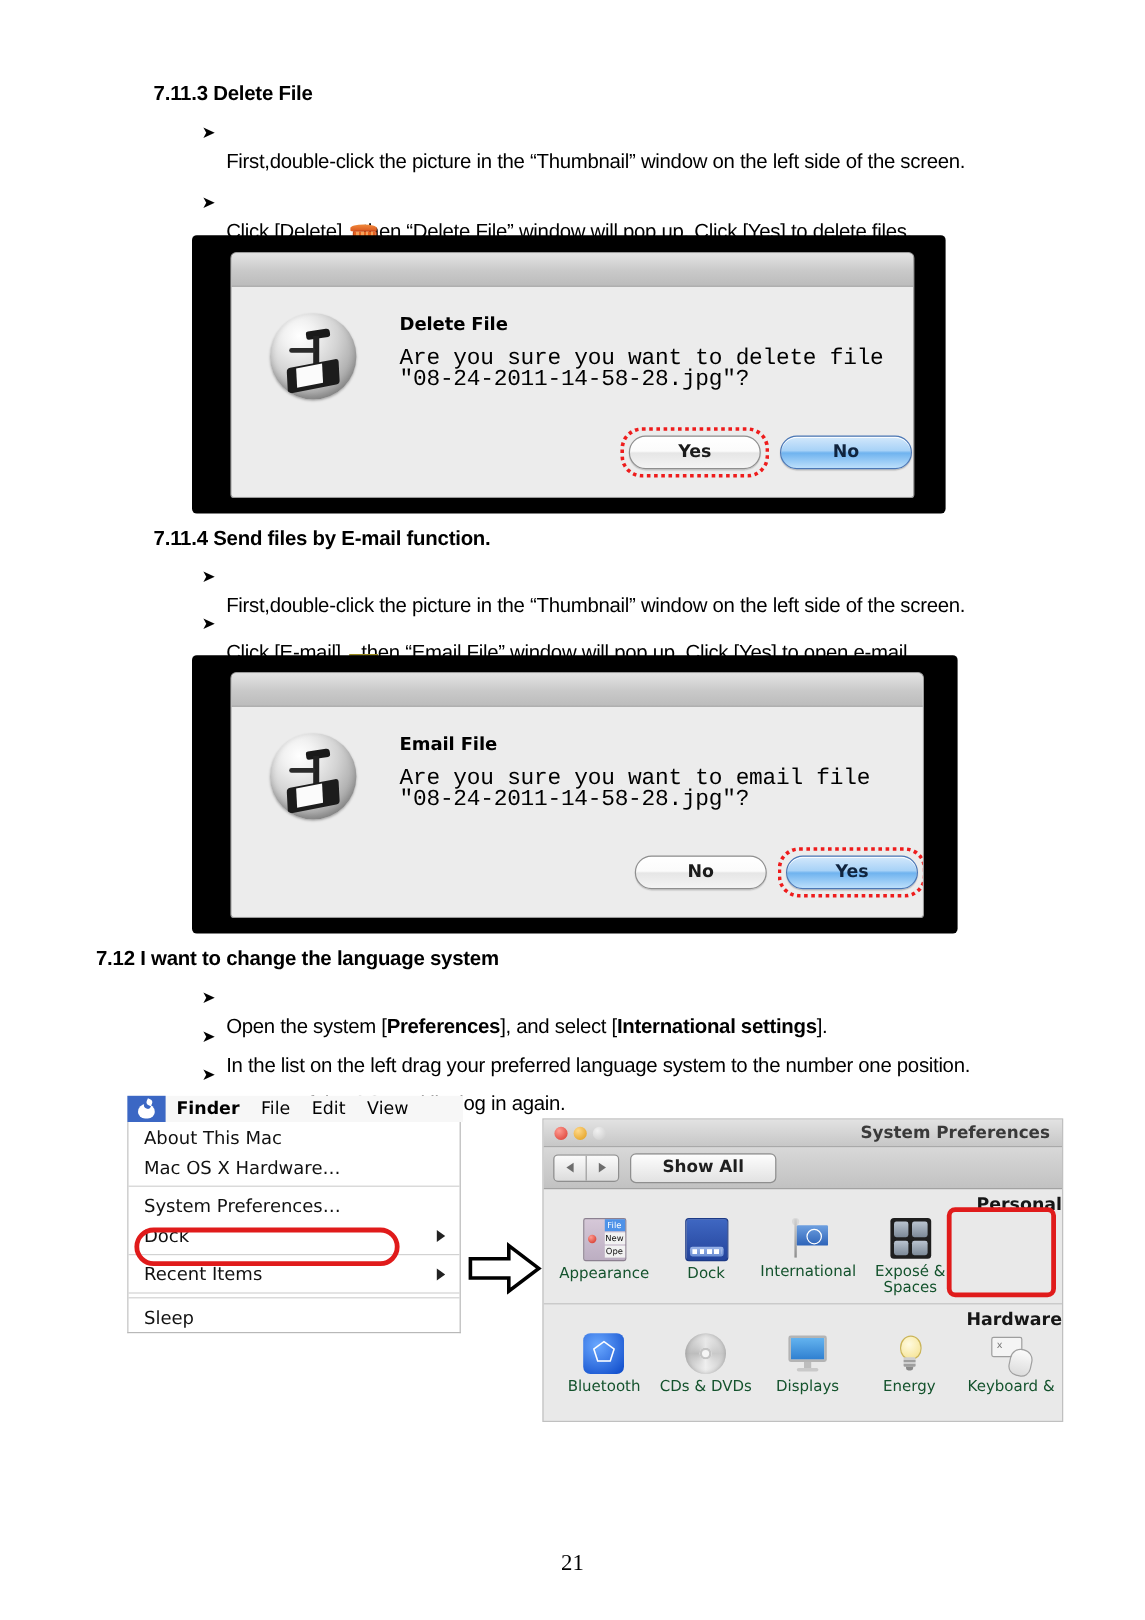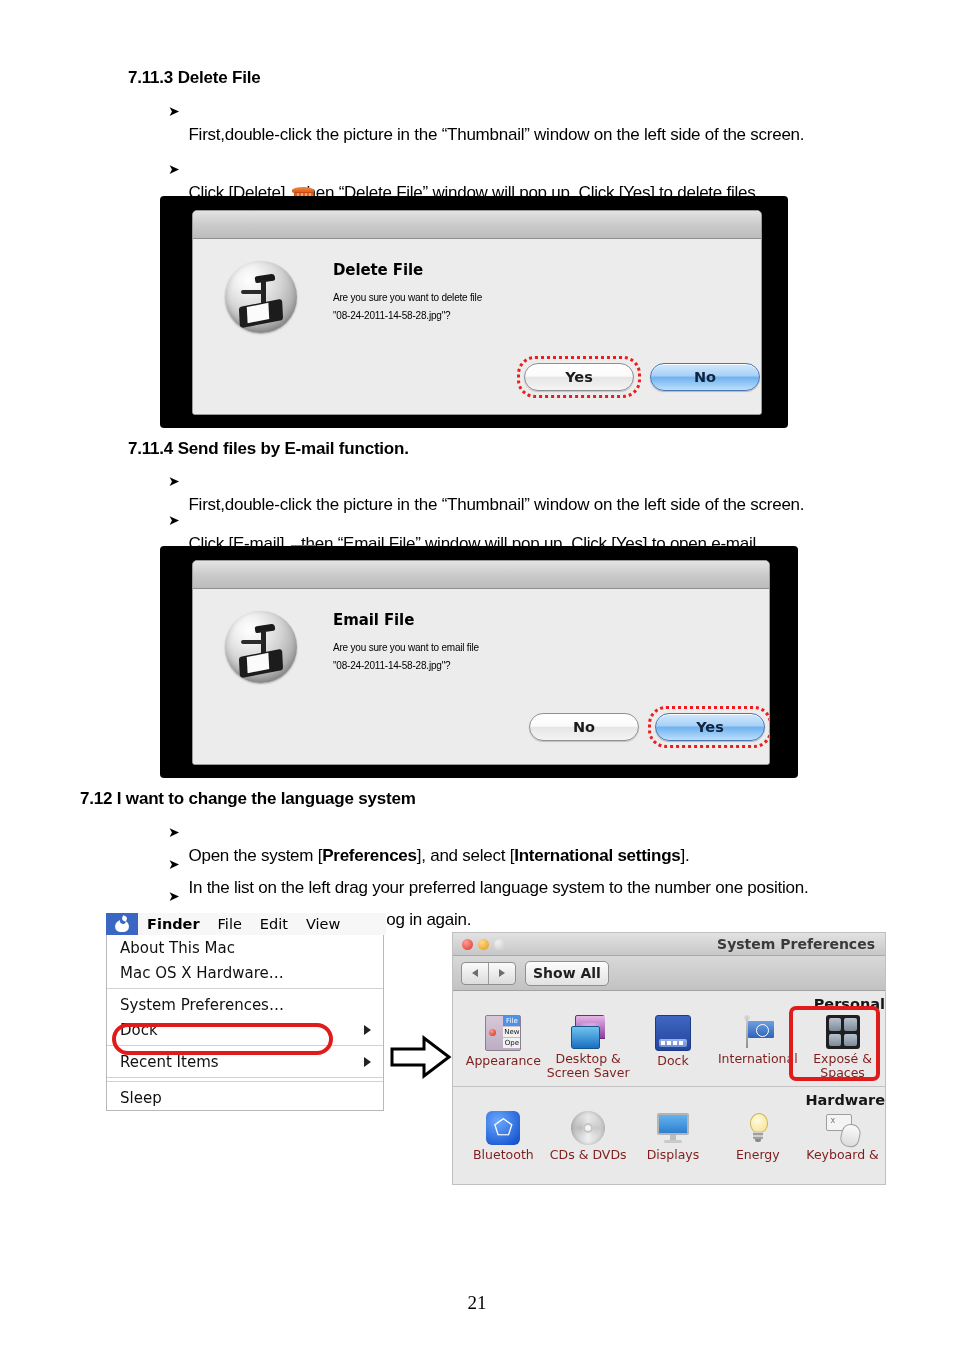--- a/index.html
+++ b/index.html
@@ -185,22 +185,22 @@
 
   .dlg-title {
     position: absolute;
     font-weight: bold;
     font-size: 15px;
     font-family: "DejaVu Sans", sans-serif;
     letter-spacing: -0.1px;
   }
   .dlg-msg {
     position: absolute;
-    font-size: 10px;
-    font-family: Liberation Sans, sans-serif;
+    font-size: 19px;
+    font-family: Liberation Mono, monospace;
     line-height: 18px;
     letter-spacing: -0.2px;
   }
 
   .aqua-btn {
     position: absolute;
     height: 28px;
     border-radius: 14px;
     box-sizing: border-box;
     font-family: "DejaVu Sans", sans-serif;
@@ -383,21 +383,21 @@
   .nav-seg div {
     width: 26px; height: 21px;
     display: flex; align-items: center; justify-content: center;
   }
   .nav-seg div + div { border-left: 1px solid #9c9c9c; }
   .tri-left { width:0;height:0;border-right:6px solid #6d6d6d;border-top:4px solid transparent;border-bottom:4px solid transparent; }
   .tri-right { width:0;height:0;border-left:6px solid #6d6d6d;border-top:4px solid transparent;border-bottom:4px solid transparent; }
   .showall-btn {
     margin-left: 9px;
     height: 23px;
-    padding: 0 7px;
+    padding: 0 26px;
     border: 1px solid #8f8f8f;
     border-radius: 5px;
     background: linear-gradient(180deg,#fdfdfd,#e2e2e2);
     font-family: "DejaVu Sans", sans-serif;
     font-size: 14px;
     font-weight: bold;
     color: #1f1f1f;
     display: flex; align-items: center;
   }
   .sp-group-label {
@@ -415,21 +415,21 @@
   .sp-cell {
     width: 85px;
     display: flex;
     flex-direction: column;
     align-items: center;
     position: relative;
   }
   .sp-cell .label {
     font-family: "DejaVu Sans", sans-serif;
     font-size: 12.5px;
-    color: #7f1d1d;
+    color: #14532d;
     text-align: center;
     line-height: 14px;
     margin-top: 3px;
     white-space: pre-line;
   }
   .sp-divider {
     height: 1px;
     background: #c2c2c2;
     margin: 2px 0 0 0;
   }
@@ -668,30 +668,20 @@
       <div class="sp-cell">
         <span class="ic ic-appearance">
             <span class="tab">File</span>
             <span class="r2">New</span>
             <span class="r3">Ope</span>
             <span class="dot"></span>
           </span>
         <span class="label">Appearance</span>
       </div>
       <div class="sp-cell">
-        <span class="ic ic-desktop">
-            <span class="back">
-              <span class="glow"></span>
-            </span>
-            <span class="front"></span>
-          </span>
-        <span class="label">Desktop &amp;
-Screen Saver</span>
-      </div>
-      <div class="sp-cell">
         <span class="ic ic-dock">
             <span class="shelf"></span>
           </span>
         <span class="label">Dock</span>
       </div>
       <div class="sp-cell">
         <span class="ic ic-intl">
             <span class="knob"></span>
             <span class="pole"></span>
             <span class="flag"></span>

